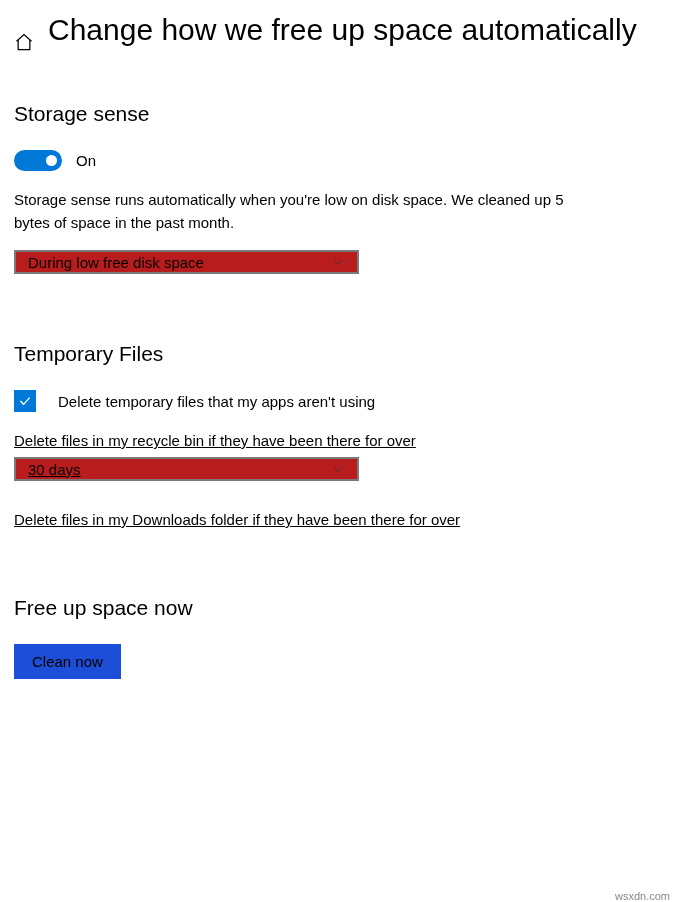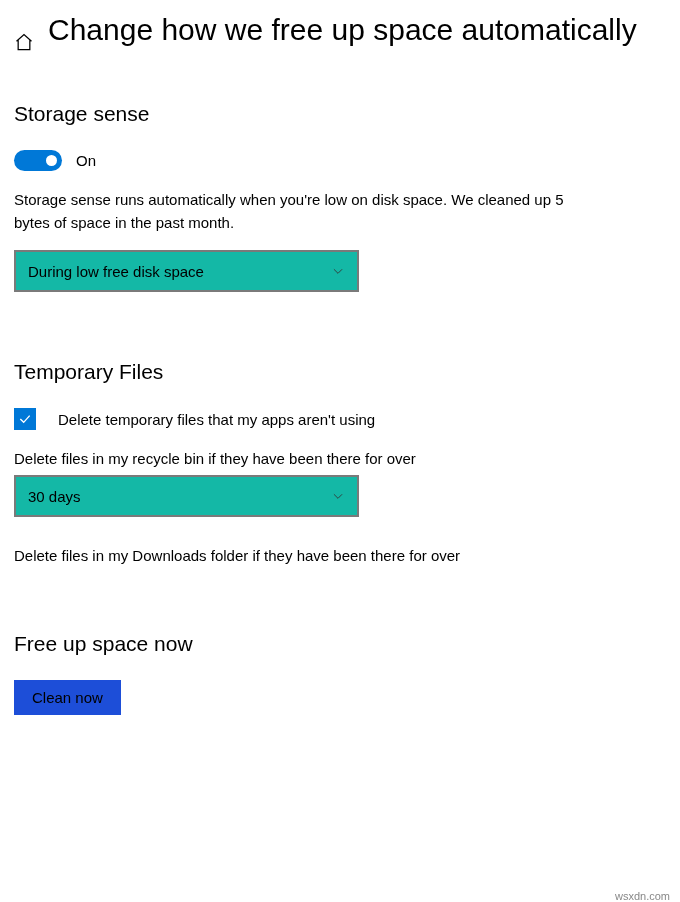--- a/index.html
+++ b/index.html
@@ -79,26 +79,26 @@
     }
     .field-label {
       font-size: 15px;
       margin-bottom: 8px;
     }
     .dropdown {
       display: flex;
       align-items: center;
       justify-content: space-between;
       width: 345px;
-      height: 42px;
+      height: 24px;
       border: 2px solid #7a7a7a;
       padding: 0 12px;
       font-size: 15px;
       cursor: pointer;
-      background: #14b8a6;
+      background: #b91c1c;
     }
     .chevron {
       width: 14px;
       height: 14px;
     }
     .chevron svg {
       width: 100%;
       height: 100%;
       stroke: #333;
       fill: none;
@@ -128,20 +128,21 @@
     }
     .checkbox svg {
       width: 16px;
       height: 16px;
       stroke: #fff;
       fill: none;
       stroke-width: 2;
     }
     .field-block {
       margin-bottom: 30px;
+      text-decoration: underline;
     }
     .button {
       display: inline-block;
       background: #1d4ed8;
       border: none;
       padding: 9px 18px;
       font-size: 15px;
       font-family: inherit;
       cursor: pointer;
     }

